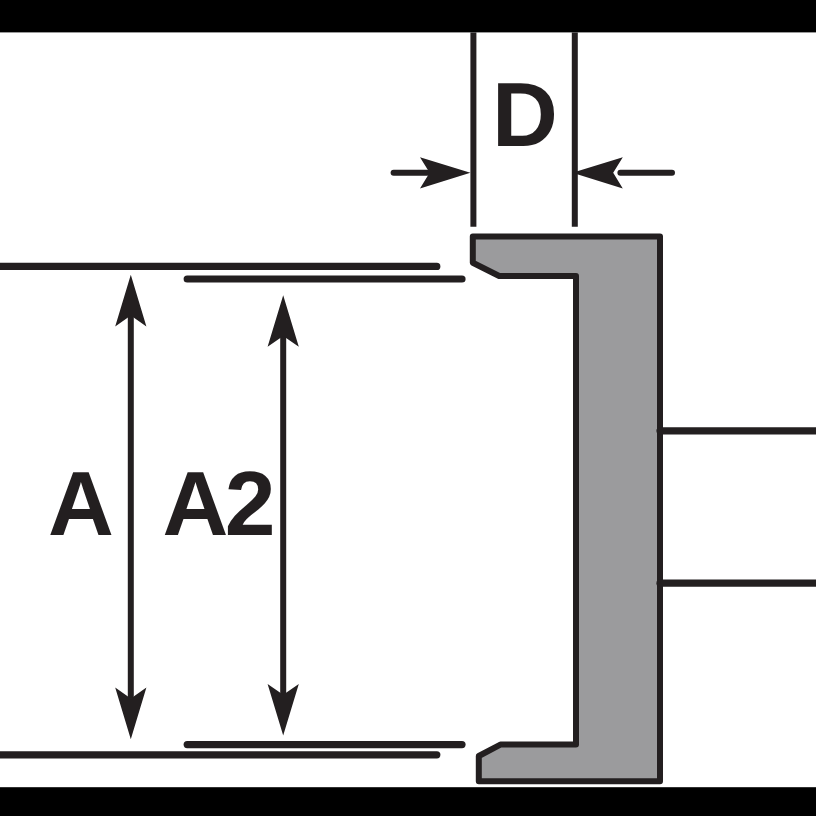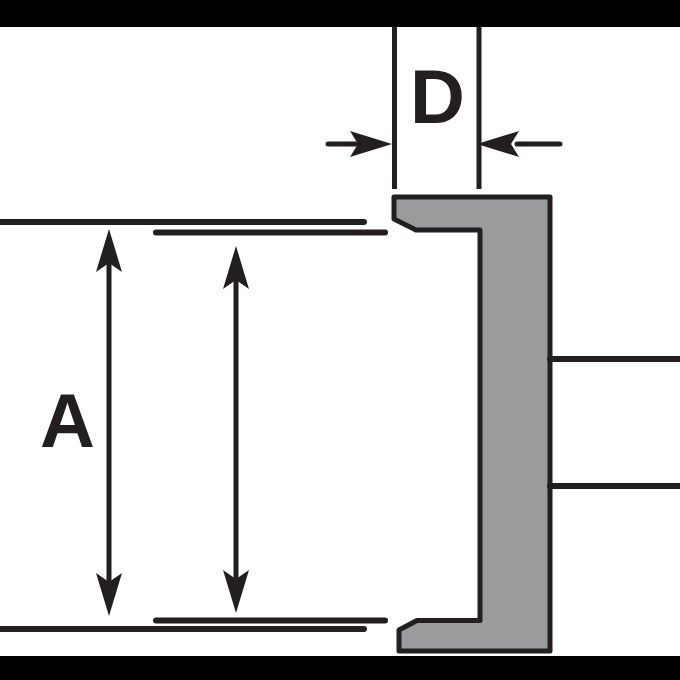--- a/index.html
+++ b/index.html
@@ -104,17 +104,18 @@
 
     <g>
       <line class="shaft" x1="236" y1="281" x2="236" y2="577"></line>
       <polygon class="arrowhead" points="236,246 223,289 236,280 249,289"></polygon>
       <polygon class="arrowhead" points="236,613 223,570 236,579 249,570"></polygon>
     </g>
   </svg>
 
   <div class="dim-label" style="left:436px; top:97px;">D</div>
   <div class="dim-label" style="left:66px; top:421px;">A</div>
+  <div class="dim-label" style="left:181px; top:421px;">A2</div>
 
   <div class="letterbox top"></div>
   <div class="letterbox bottom"></div>
 
 </div>
 
 </body></html>

